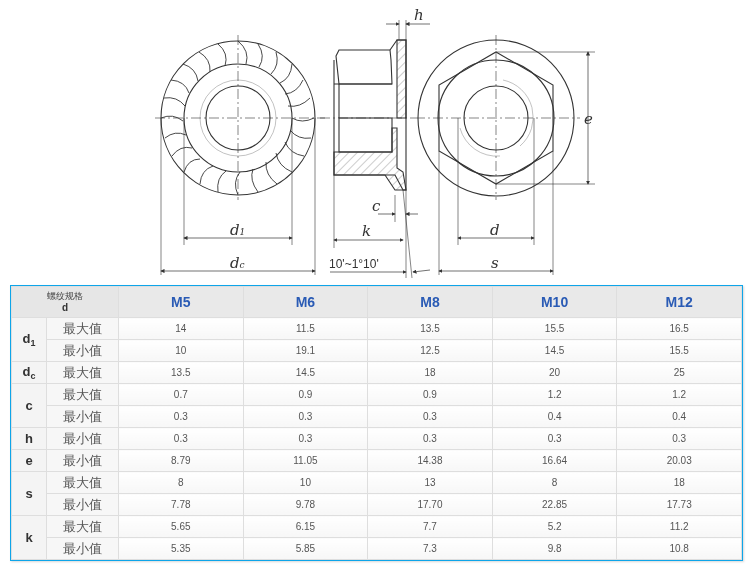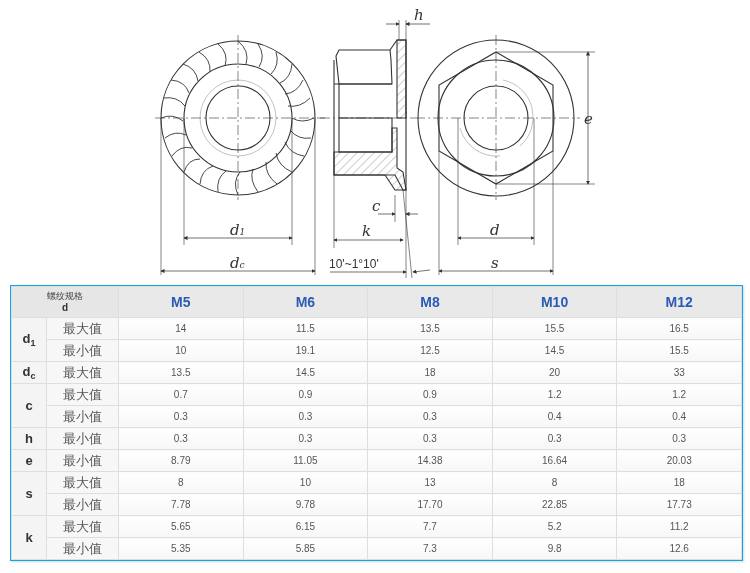--- a/index.html
+++ b/index.html
@@ -185,21 +185,21 @@
           <td class="val">14.5</td>
           <td class="val">15.5</td>
         </tr>
         <tr>
           <td class="param" rowspan="1"><span>d</span><sub>c</sub></td>
           <td class="sub">最大值</td>
           <td class="val">13.5</td>
           <td class="val">14.5</td>
           <td class="val">18</td>
           <td class="val">20</td>
-          <td class="val">33</td>
+          <td class="val">25</td>
         </tr>
         <tr>
           <td class="param" rowspan="2"><span>c</span></td>
           <td class="sub">最大值</td>
           <td class="val">0.7</td>
           <td class="val">0.9</td>
           <td class="val">0.9</td>
           <td class="val">1.2</td>
           <td class="val">1.2</td>
         </tr>
@@ -254,17 +254,17 @@
           <td class="val">7.7</td>
           <td class="val">5.2</td>
           <td class="val">11.2</td>
         </tr>
         <tr>
           <td class="sub">最小值</td>
           <td class="val">5.35</td>
           <td class="val">5.85</td>
           <td class="val">7.3</td>
           <td class="val">9.8</td>
-          <td class="val">12.6</td>
+          <td class="val">10.8</td>
         </tr>
       </tbody>
 </table>
 </div>
 
 </body></html>

